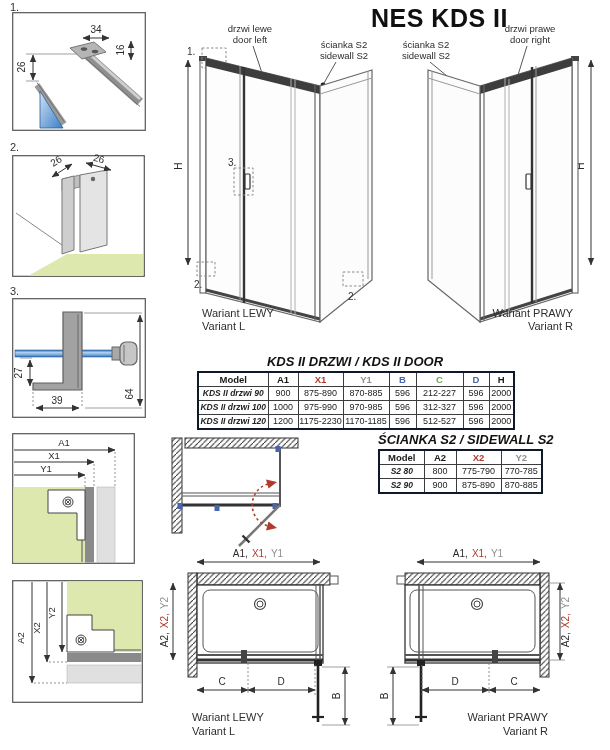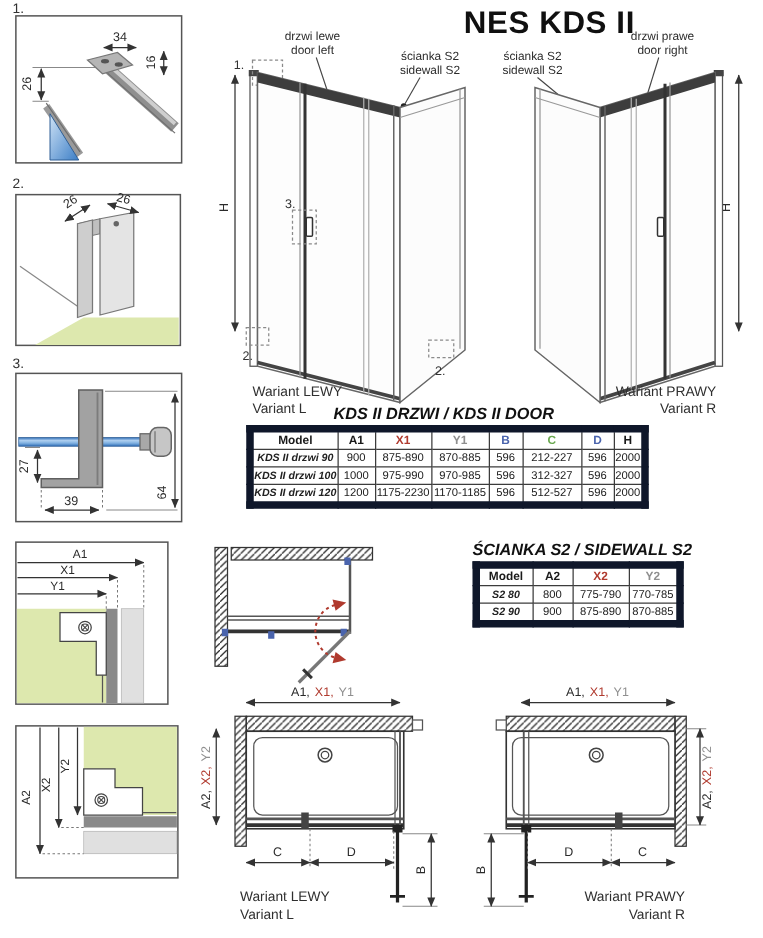--- a/index.html
+++ b/index.html
@@ -6,21 +6,21 @@
   html,body{background:#fff}
   body{width:610px;height:750px;font-family:"Liberation Sans",sans-serif;color:#222}
   #page{position:relative;width:610px;height:750px;background:#fff;overflow:hidden}
   svg{position:absolute;overflow:visible}
   svg text{font-family:"Liberation Sans",sans-serif;fill:#2b2b2b}
   .num-label{position:absolute;font-size:11px;color:#333}
   #title{position:absolute;left:323px;top:4px;width:185px;text-align:right;
          font-size:25px;font-weight:bold;letter-spacing:.5px;color:#101010}
   .tbl-wrap{position:absolute}
   .tbl-title{font-size:13px;font-weight:bold;font-style:italic;text-align:center;color:#111;margin-bottom:2px;white-space:nowrap}
-  table.spec{border-collapse:collapse;table-layout:fixed;width:100%;border:6px solid #0f172a}
+  table.spec{border-collapse:collapse;table-layout:fixed;width:100%;border:2px solid #0f172a}
   table.spec th,table.spec td{border:1px solid #3c3c3c;text-align:center;font-size:9px;
       padding:0;height:13px;line-height:13px;overflow:hidden;white-space:nowrap;background:#fff}
   table.spec th{font-size:9.5px;font-weight:bold}
   table.spec td.model-cell{font-weight:bold;font-style:italic;font-size:8.5px}
   .hdr-black{color:#1a1a1a}.hdr-red{color:var(--red)}.hdr-gray{color:var(--gray)}
   .hdr-blue{color:var(--blue)}.hdr-green{color:var(--green)}
   .f-floor{fill:var(--floor)}
   .dim-t{font-size:10px}
   .lbl-t{font-size:9.5px}
   .cap-t{font-size:11px;fill:#2f2f2f}
@@ -235,21 +235,21 @@
     <line x1="111" y1="71" x2="111" y2="308" stroke="#b0b0b0" stroke-width="1"></line>
     <line x1="86" y1="77" x2="86" y2="313" stroke="#666" stroke-width="1.2"></line>
 
     <polygon points="82,78 30,62 30,272 82,314" fill="#fcfcfc" stroke="#666" stroke-width="1.2"></polygon>
     <line x1="82" y1="86" x2="30" y2="70" stroke="#999" stroke-width="1"></line>
     <line x1="34" y1="63" x2="34" y2="271" stroke="#999" stroke-width="1"></line>
     <text x="175" y="309" text-anchor="end" class="cap-t">Wariant PRAWY</text>
     <text x="175" y="322" text-anchor="end" class="cap-t">Variant R</text>
   </svg>
 
-  <div class="tbl-wrap" style="left:197px;top:323px;width:316px">
+  <div class="tbl-wrap" style="left:197px;top:354px;width:316px">
     <div class="tbl-title">KDS II DRZWI / KDS II DOOR</div>
     <table class="spec">
         <colgroup>
           <col style="width: 70px;">
           <col style="width: 30px;">
           <col style="width: 45px;">
           <col style="width: 46px;">
           <col style="width: 27px;">
           <col style="width: 47px;">
           <col style="width: 26px;">

